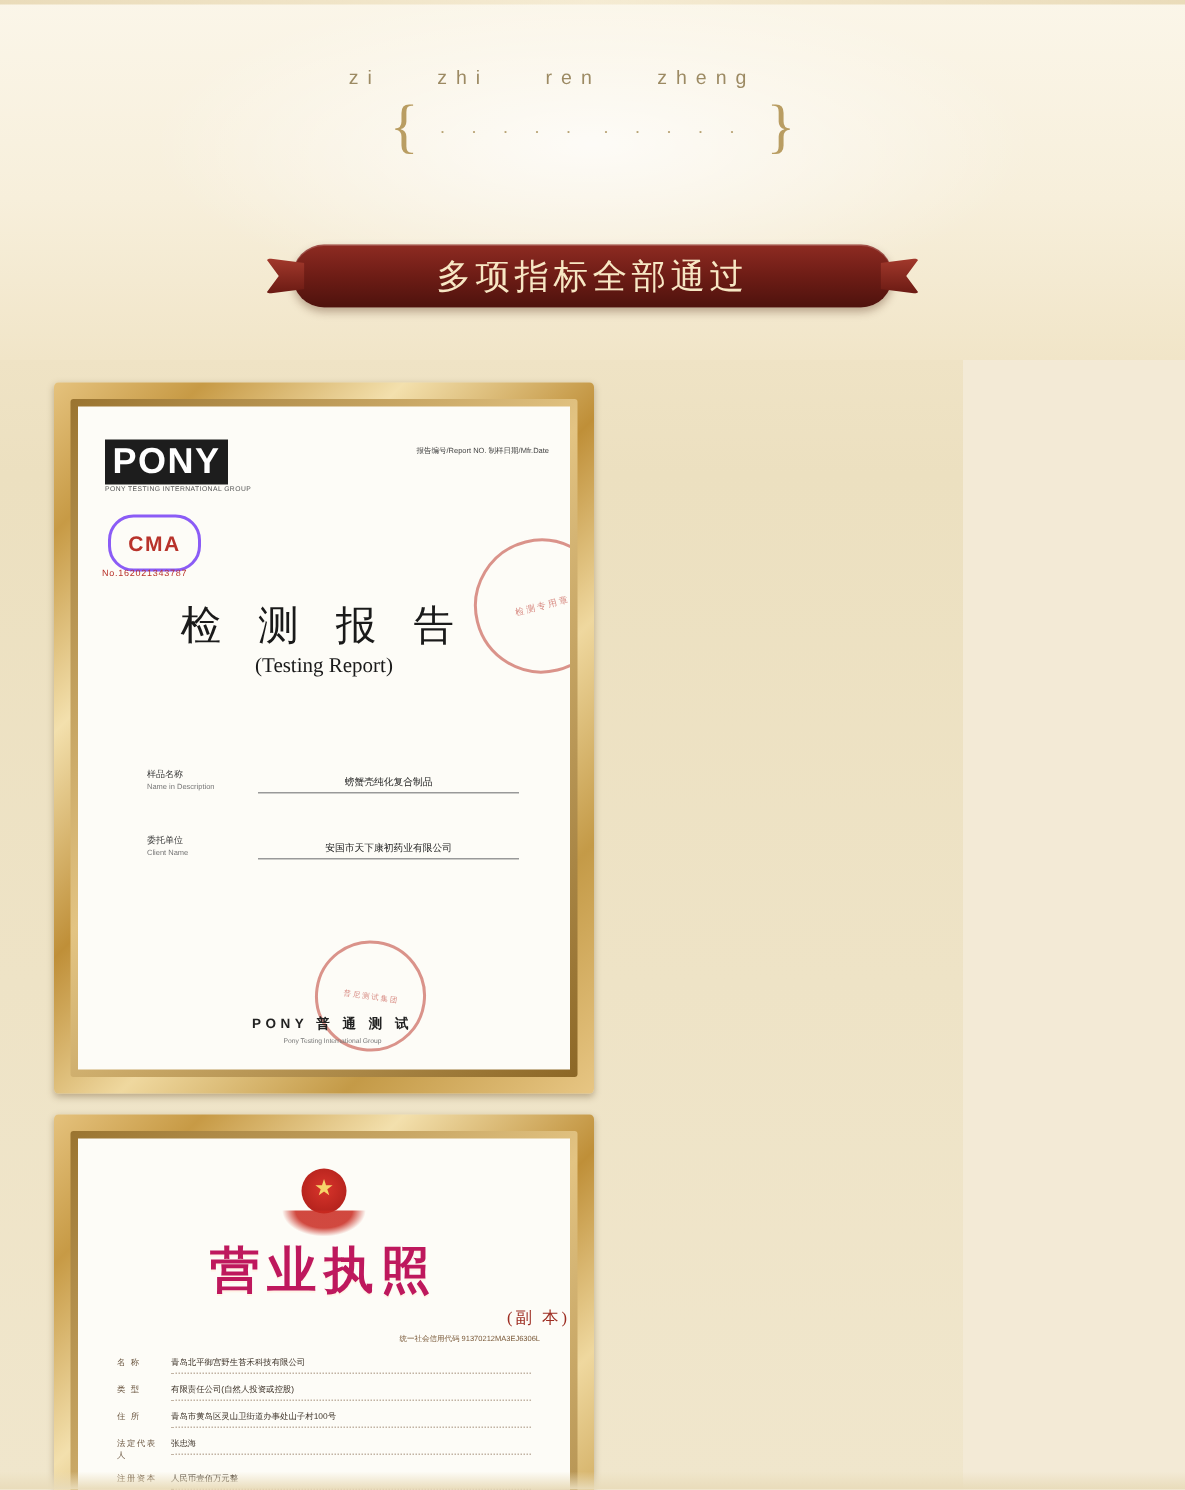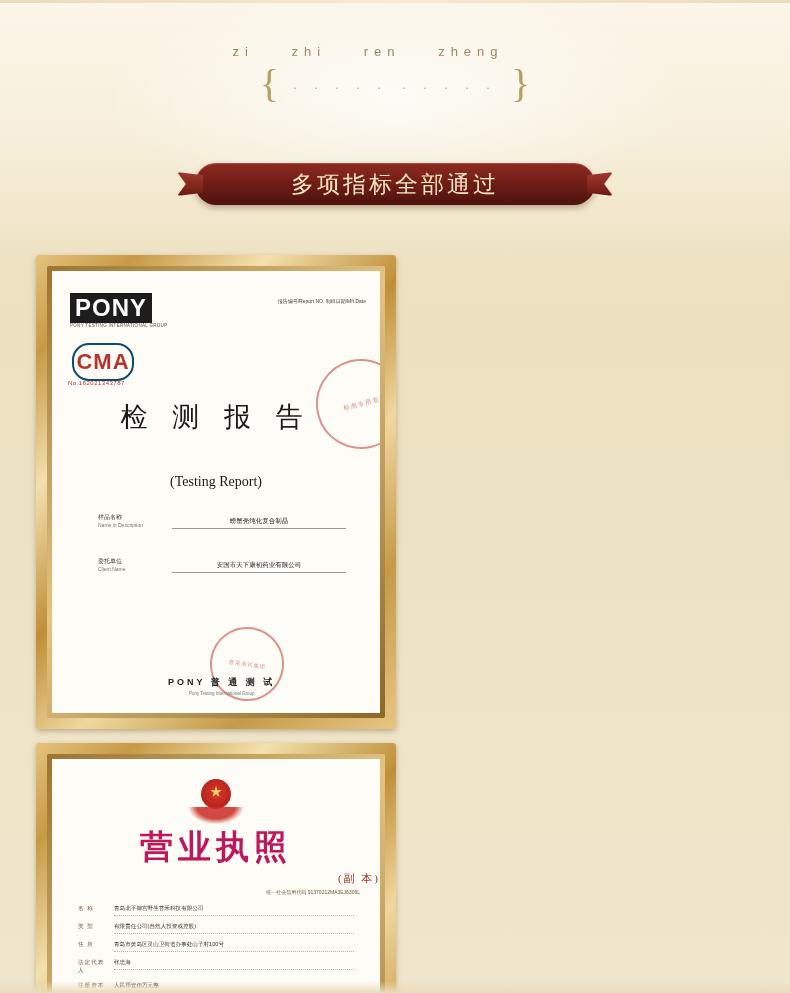--- a/index.html
+++ b/index.html
@@ -123,21 +123,21 @@
     background: linear-gradient(180deg, #a3392c, #6a1a13);
     border-radius: 4px;
   }
   .ribbon:before { left: -18px; clip-path: polygon(0 0, 100% 14%, 100% 86%, 0 100%, 34% 50%); }
   .ribbon:after  { right: -18px; clip-path: polygon(100% 0, 0 14%, 0 86%, 100% 100%, 66% 50%); }
 
   
   .gallery {
     position: absolute;
     left: 0; top: 240px;
-    width: 790px;
+    width: 642px;
     height: 753px;
     background: linear-gradient(180deg, #efe3c5 0%, #ece0c0 10%, #f0e6cc 100%);
   }
   .grid {
     position: absolute;
     left: 36px; top: 15px;
     width: 718px;
     display: flex;
     flex-wrap: wrap;
     gap: 14px 14px;
@@ -185,39 +185,39 @@
   }
   .doc1 .hdr-right {
     position: absolute; right: 14px; top: 26px;
     font-size: 5px; color: #444; text-align: right;
     font-family: "Liberation Sans", sans-serif;
     line-height: 1.7;
   }
   .doc1 .cma {
     position: absolute; left: 20px; top: 72px;
     width: 58px; height: 34px;
-    border: 2px solid #0c4a6e; border-radius: 17px;
-    color: #b8332b; font-weight: bold; font-size: 22px;
+    border: 2px solid #8b5cf6; border-radius: 17px;
+    color: #b8332b; font-weight: bold; font-size: 14px;
     display: flex; align-items: center; justify-content: center;
     letter-spacing: 1px;
     font-family: "Liberation Sans", sans-serif;
   }
   .doc1 .cma-num {
     position: absolute; left: 16px; top: 109px;
     font-size: 6px; color: #b8332b; letter-spacing: .5px;
     font-family: "Liberation Sans", sans-serif;
   }
   .doc1 .t-cn {
     position: absolute; left: 0; right: 0; top: 128px;
     text-align: center; font-size: 27px; letter-spacing: 9px;
     color: #1a1a1a;
   }
   .doc1 .t-en {
     position: absolute; left: 0; right: 0; top: 166px;
-    text-align: center; font-size: 14px; color: #1a1a1a; margin-top: 37px;
+    text-align: center; font-size: 14px; color: #1a1a1a;
   }
   .doc1 .field {
     position: absolute; left: 46px; right: 30px;
     font-size: 6px; color: #3a3a3a; line-height: 1.5;
     font-family: "Liberation Sans", sans-serif;
   }
   .doc1 .f1 { top: 242px; }
   .doc1 .f2 { top: 286px; }
   .doc1 .field .lab-cn { display: block; }
   .doc1 .field .lab-en { display: block; color: #777; font-size: 5px; }

